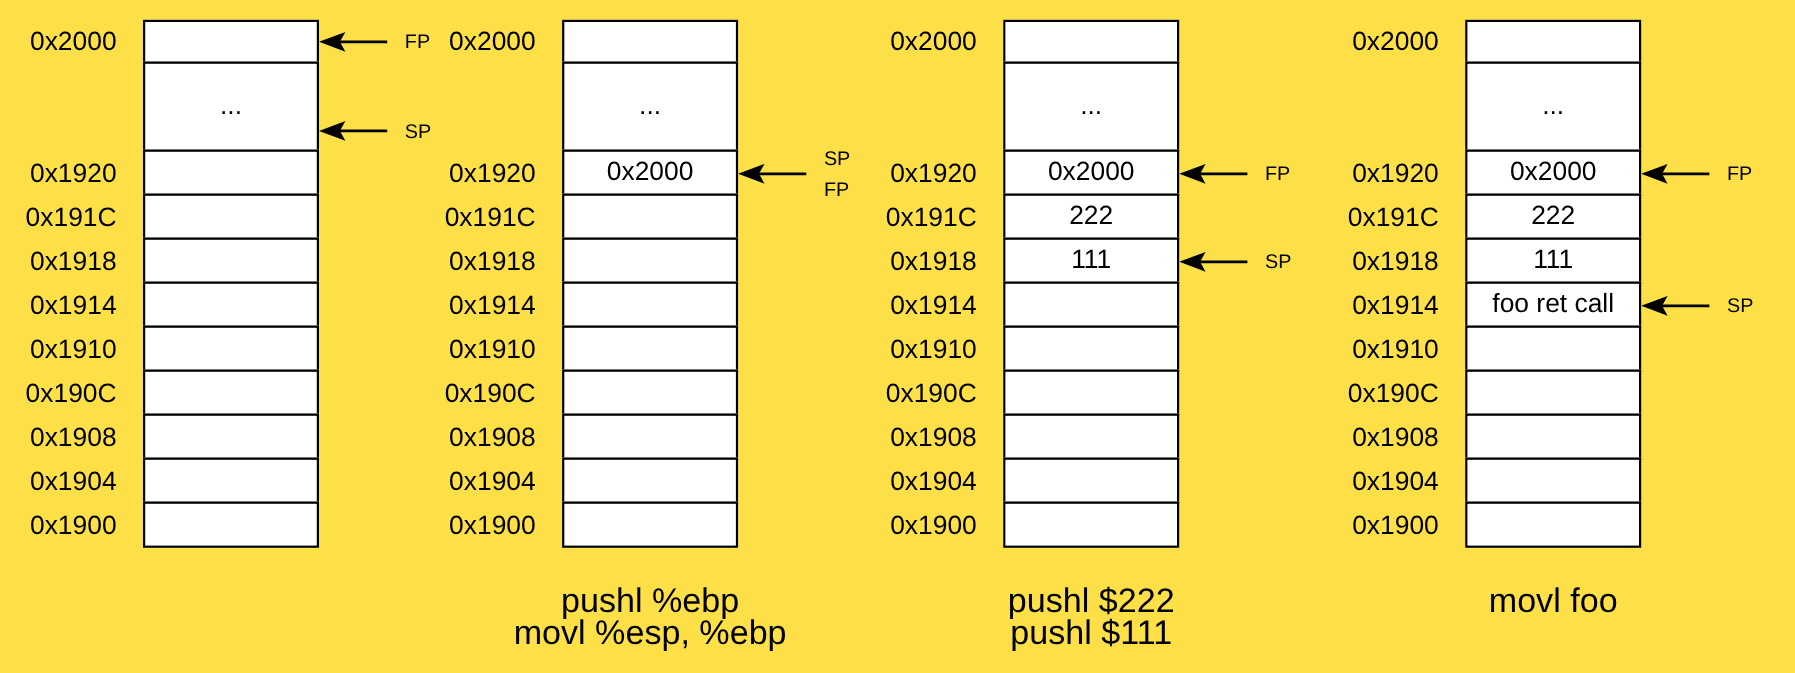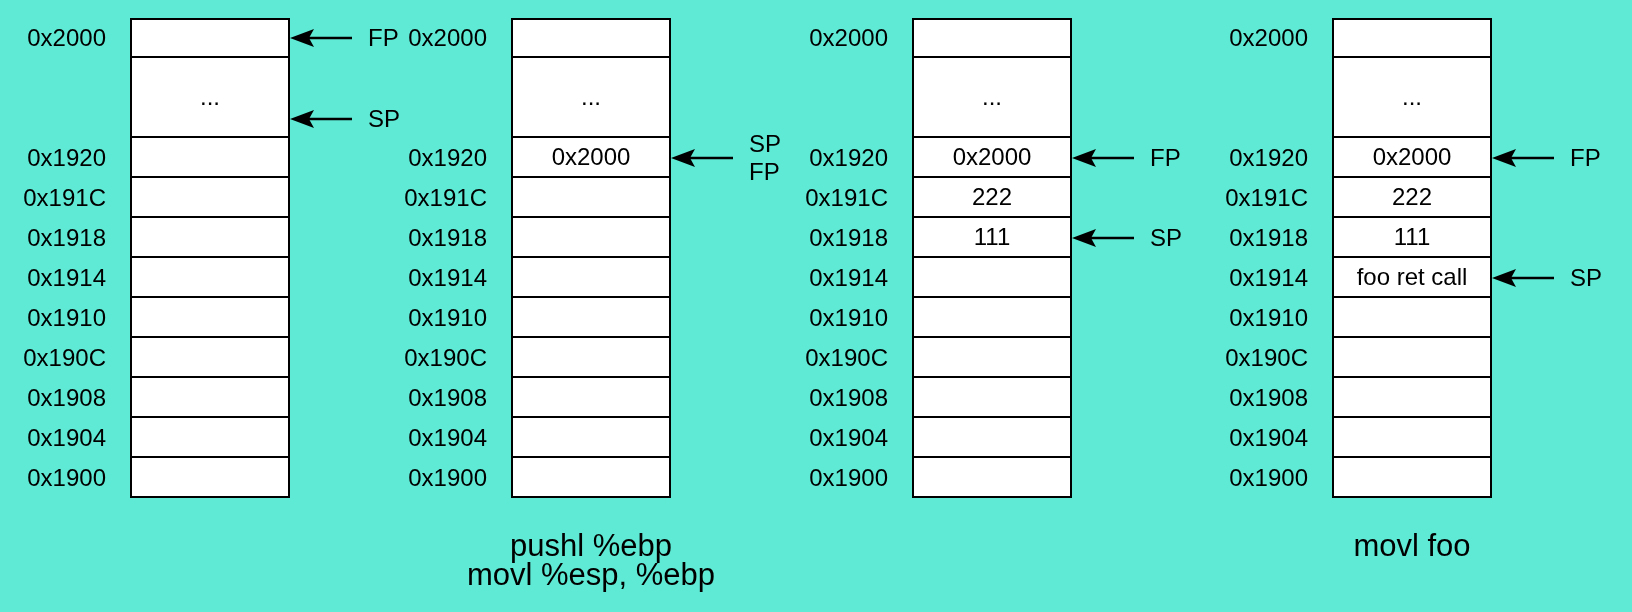--- a/index.html
+++ b/index.html
@@ -5,21 +5,21 @@
   * { margin: 0; padding: 0; box-sizing: border-box; }
   html, body {
     width: 1632px; height: 612px;
     background: #ffffff;
     font-family: "Liberation Sans", sans-serif;
     color: #000000;
   }
   .canvas {
     position: relative;
     width: 1632px; height: 612px;
-    background: #5eead4;
+    background: #fde047;
     overflow: hidden;
   }
   .diagram {
     position: absolute;
     top: 18px;
     width: 470px;
   }
   .rows { display: flex; flex-direction: column; }
   .row {
     display: flex;
@@ -52,21 +52,21 @@
     left: 290px;
     transform: translateY(-50%);
     display: flex;
     align-items: center;
   }
   .pointer svg { display: block; flex: none; }
   .pointer-labels {
     margin-left: 14px;
     display: flex;
     flex-direction: column;
-    font-size: 24px;
+    font-size: 18px;
     line-height: 28px;
   }
   .caption {
     width: 330px;
     margin-left: 45px;
     margin-top: 33px;
     text-align: center;
     font-size: 31px;
     line-height: 29px;
   }
@@ -361,20 +361,24 @@
 
   </div>
         <div class="row">
     <div class="addr">0x1900</div>
     <div class="cell">
       <span class="cell-value"></span>
     </div>
 
   </div>
       </div>
+    <div class="caption">
+        <div>pushl $222</div>
+        <div>pushl $111</div>
+      </div>
   </div>
   <div class="diagram">
     <div class="rows">
         <div class="row">
     <div class="addr">0x2000</div>
     <div class="cell">
       <span class="cell-value"></span>
     </div>
 
   </div>

